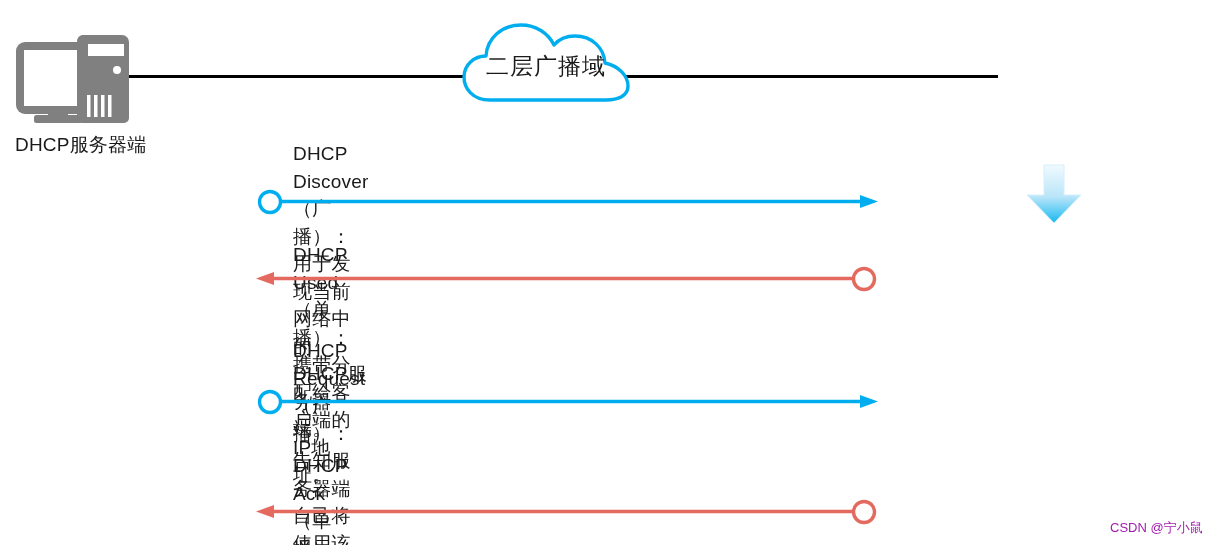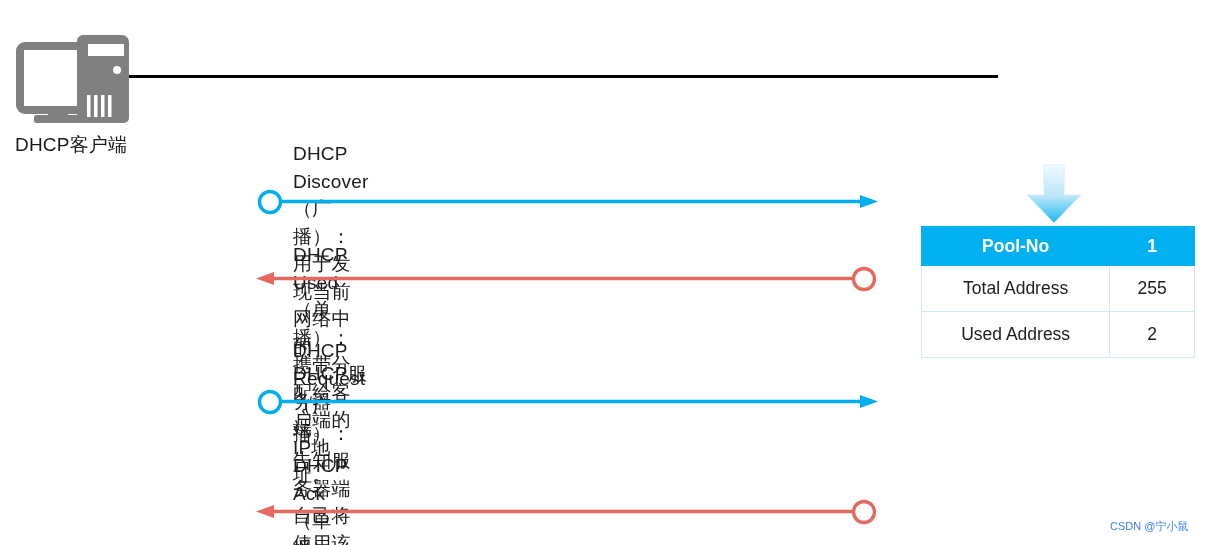--- a/index.html
+++ b/index.html
@@ -98,22 +98,22 @@
     white-space: pre-line;
     letter-spacing: 0.2px;
   }
   .flow-svg { position: absolute; left: 0; }
 
   
   .watermark {
     position: absolute;
     left: 1110px;
     top: 519px;
-    font-size: 11px;
-    color: #3b82f6;
+    font-size: 13px;
+    color: #a21caf;
     white-space: nowrap;
   }
 </style>
 </head>
 <body>
 
 <div id="canvas">
 
   <div class="trunk-line"></div>
 
@@ -131,53 +131,51 @@
         <rect x="76" y="19" width="36" height="12" fill="#ffffff"></rect>
         <circle cx="105" cy="45" r="4" fill="#ffffff"></circle>
 
         <rect x="75" y="70" width="3.5" height="22" fill="#ffffff"></rect>
         <rect x="82" y="70" width="3.5" height="22" fill="#ffffff"></rect>
         <rect x="89" y="70" width="3.5" height="22" fill="#ffffff"></rect>
         <rect x="96" y="70" width="3.5" height="22" fill="#ffffff"></rect>
       </g>
     </svg>
   </div>
-  <div class="node-label" id="client-label">DHCP客户端</div>
-
+  <div class="node-label" id="client-label">DHCP服务器端</div>
+
+  <div class="cloud-wrap">
+    <svg width="172" height="100" viewBox="0 0 172 100">
+      <path d="M30,86
+               C12,86 4,74 4,63
+               C4,51 14,42 26,42
+               C27,24 42,11 61,11
+               C76,11 88,19 94,31
+               C99,25 107,22 115,22
+               C132,22 144,34 145,49
+               C159,52 168,62 168,72
+               C168,82 158,86 146,86 Z" fill="#ffffff" stroke="#00aeef" stroke-width="3.4" stroke-linejoin="round"></path>
+    </svg>
+    <div class="cloud-text">二层广播域</div>
+  </div>
 
 
   <div class="down-arrow">
     <svg width="72" height="62" viewBox="0 0 72 62">
       <defs>
         <linearGradient id="dgrad" x1="0" y1="0" x2="0" y2="1">
           <stop offset="0%" stop-color="#f0fafe"></stop>
           <stop offset="55%" stop-color="#b9e5f9"></stop>
           <stop offset="100%" stop-color="#16b8ef"></stop>
         </linearGradient>
       </defs>
       <path d="M26,2 h20 v30 h17 L36,60 L9,32 h17 z" fill="url(#dgrad)" stroke="#d6eefb" stroke-width="1"></path>
     </svg>
   </div>
 
-  <table class="pool-table">
-    <tbody>
-        <tr class="head">
-      <td class="col-label">Pool-No</td>
-      <td class="col-value">1</td>
-    </tr>
-    <tr>
-      <td class="col-label">Total Address</td>
-      <td class="col-value">255</td>
-    </tr>
-    <tr>
-      <td class="col-label">Used Address</td>
-      <td class="col-value">2</td>
-    </tr>
-  </tbody>
-    </table>
 
   <div class="flow">
     <div class="flow-text" style="left:293px; top:140px;">DHCP Discover（广播）：用于发现当前网络中的
 DHCP服务器端。</div>
     <svg class="flow-svg" style="top:188px;" width="890" height="28">
       <circle cx="270" cy="14" r="10.5" fill="none" stroke="#00aeef" stroke-width="3.4"></circle>
       <line x1="281" y1="13.5" x2="862" y2="13.5" stroke="#00aeef" stroke-width="3.4"></line>
       <path d="M860,7 L878,13.5 L860,20 z" fill="#00aeef"></path>
     </svg>
   </div>

